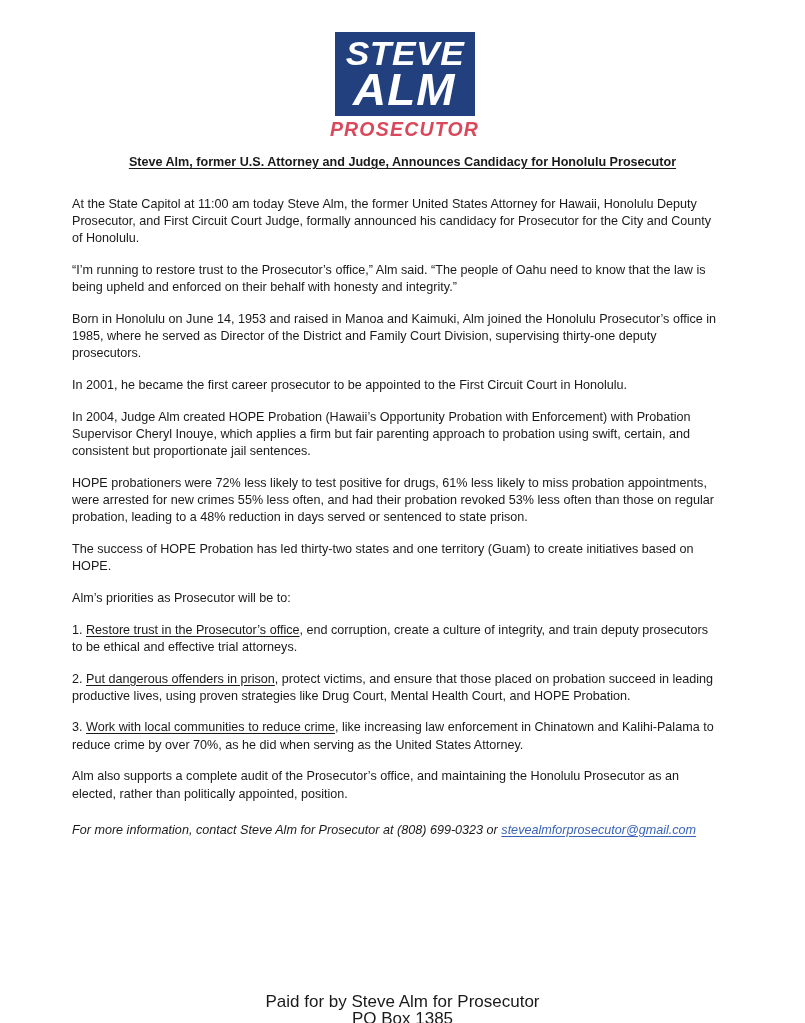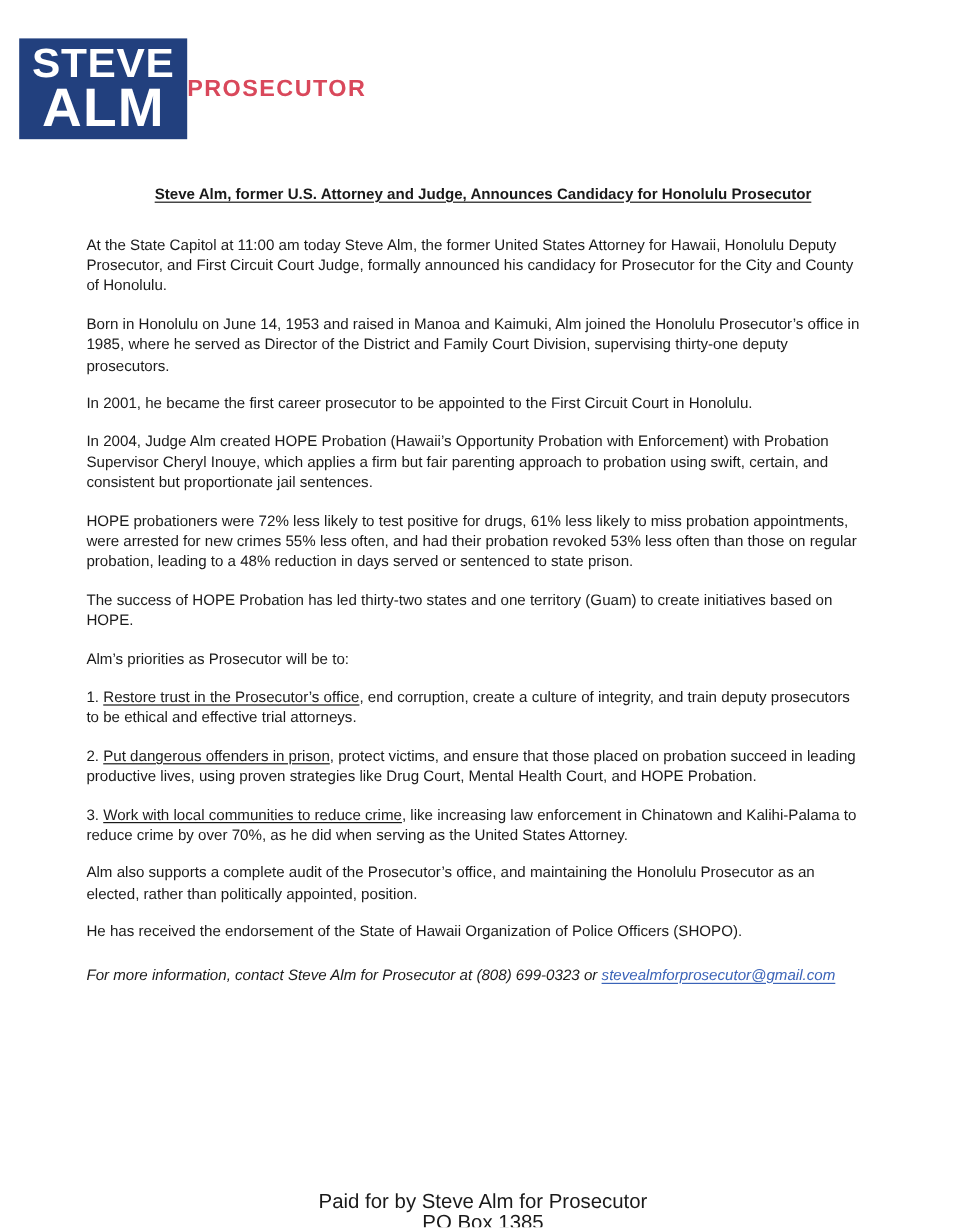--- a/index.html
+++ b/index.html
@@ -15,25 +15,26 @@
     font-family: "Liberation Sans", sans-serif;
     color: #1a1a1a;
     overflow: hidden;
     box-sizing: border-box;
   }
 
   
   .logo-wrap {
     position: absolute;
     top: 32px;
-    left: 16px;
+    left: 4px;
     right: 0;
     display: flex;
-    flex-direction: row;
+    flex-direction: column;
     align-items: center;
+    font-style: italic;
   }
   .logo-block {
     background: #22407e;
     width: 140px;
     padding: 6px 0 5px 0;
     display: flex;
     flex-direction: column;
     align-items: center;
     justify-content: center;
     line-height: 0.92;
@@ -139,35 +140,35 @@
     <div class="logo-prosecutor">PROSECUTOR</div>
   </div>
 
   <div class="headline">
     <span>Steve Alm, former U.S. Attorney and Judge, Announces Candidacy for Honolulu Prosecutor</span>
   </div>
 
   <div class="body-area">
 
     <p class="para">At the State Capitol at 11:00 am today Steve Alm, the former United States Attorney for Hawaii, Honolulu Deputy Prosecutor, and First Circuit Court Judge, formally announced his candidacy for Prosecutor for the City and County of Honolulu.</p>
+    <p class="para">“I’m running to restore trust to the Prosecutor’s office,” Alm said. “The people of Oahu need to know that the law is being upheld and enforced on their behalf with honesty and integrity.”</p>
     <p class="para">Born in Honolulu on June 14, 1953 and raised in Manoa and Kaimuki, Alm joined the Honolulu Prosecutor’s office in 1985, where he served as Director of the District and Family Court Division, supervising thirty-one deputy prosecutors.</p>
     <p class="para">In 2001, he became the first career prosecutor to be appointed to the First Circuit Court in Honolulu.</p>
     <p class="para">In 2004, Judge Alm created HOPE Probation (Hawaii’s Opportunity Probation with Enforcement) with Probation Supervisor Cheryl Inouye, which applies a firm but fair parenting approach to probation using swift, certain, and consistent but proportionate jail sentences.</p>
     <p class="para">HOPE probationers were 72% less likely to test positive for drugs, 61% less likely to miss probation appointments, were arrested for new crimes 55% less often, and had their probation revoked 53% less often than those on regular probation, leading to a 48% reduction in days served or sentenced to state prison.</p>
     <p class="para">The success of HOPE Probation has led thirty-two states and one territory (Guam) to create initiatives based on HOPE.</p>
     <p class="para">Alm’s priorities as Prosecutor will be to:</p>
 
     <p class="para"><span>1.</span> <span class="u">Restore trust in the Prosecutor’s office</span><span>, end corruption, create a culture of integrity, and train deputy prosecutors to be ethical and effective trial attorneys.</span></p>
 
     <p class="para"><span>2.</span> <span class="u">Put dangerous offenders in prison</span><span>, protect victims, and ensure that those placed on probation succeed in leading productive lives, using proven strategies like Drug Court, Mental Health Court, and HOPE Probation.</span></p>
 
     <p class="para"><span>3.</span> <span class="u">Work with local communities to reduce crime</span><span>, like increasing law enforcement in Chinatown and Kalihi-Palama to reduce crime by over 70%, as he did when serving as the United States Attorney.</span></p>
 
     <p class="para">Alm also supports a complete audit of the Prosecutor’s office, and maintaining the Honolulu Prosecutor as an elected, rather than politically appointed, position.</p>
-    <p class="para">He has received the endorsement of the State of Hawaii Organization of Police Officers (SHOPO).</p>
 
     <p class="contact"><span>For more information, contact Steve Alm for Prosecutor at (808) 699-0323 or </span><a class="email-link" href="#">stevealmforprosecutor@gmail.com</a></p>
   </div>
 
   <div class="footer">
     <div>Paid for by Steve Alm for Prosecutor</div>
     <div>PO Box 1385</div>
     <div>Honolulu, HI 96807</div>
   </div>
 

